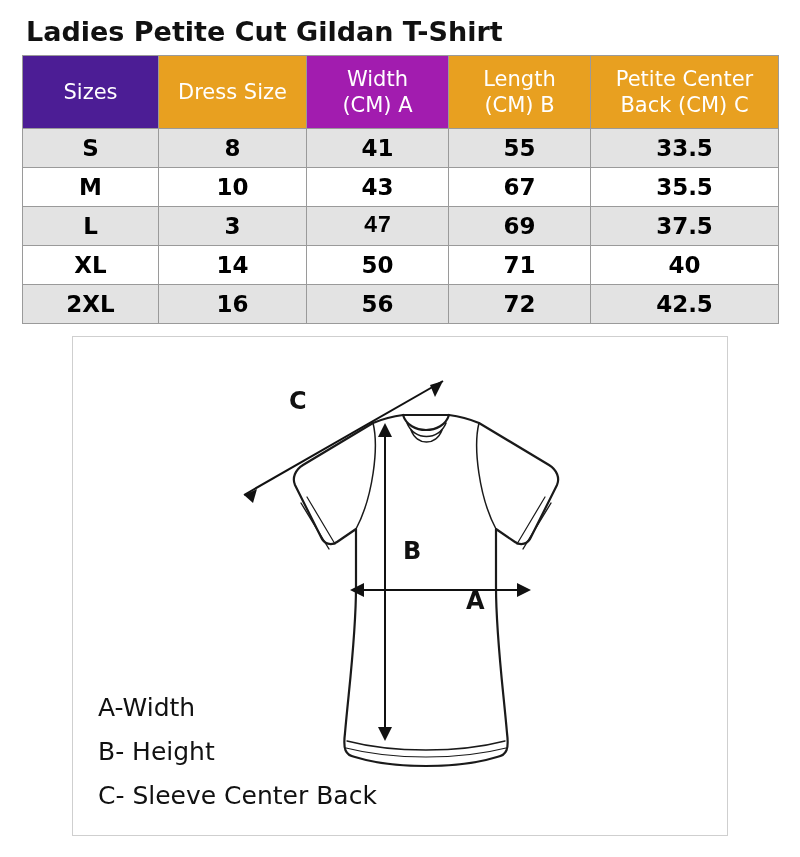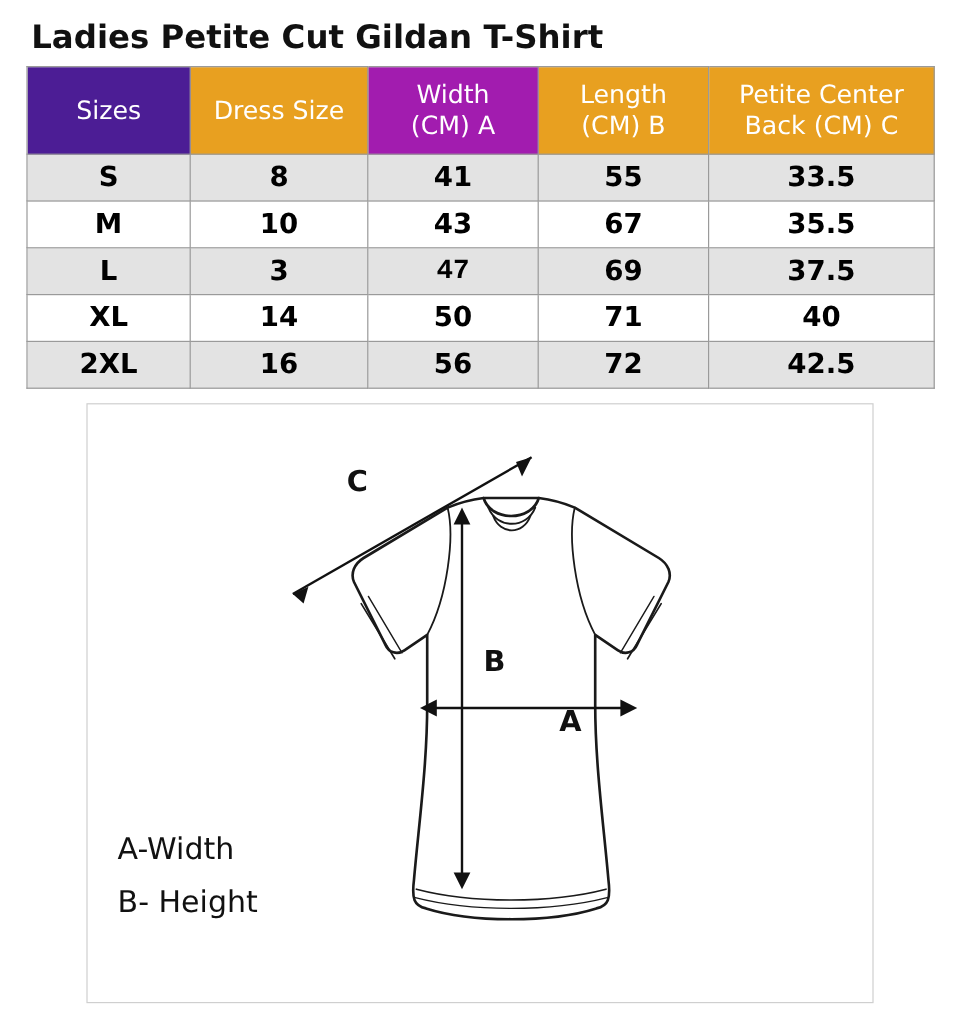--- a/index.html
+++ b/index.html
@@ -230,15 +230,16 @@
         <text x="216" y="72">C</text>
         <text x="330" y="222">B</text>
         <text x="393" y="272">A</text>
       </g>
     </svg>
   </div>
 
   <div class="legend">
     <div>A-Width</div>
     <div>B- Height</div>
+    <div>C- Sleeve Center Back</div>
   </div>
 
 </div>
 
 </body></html>

